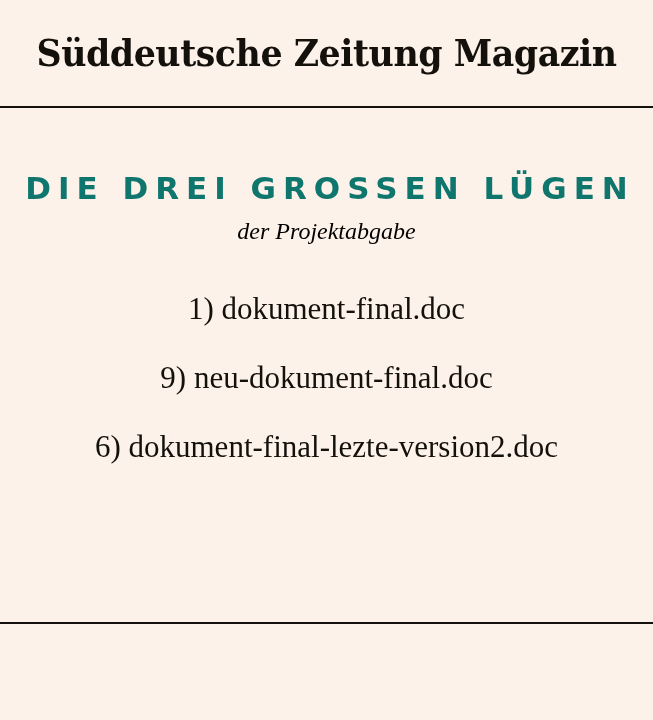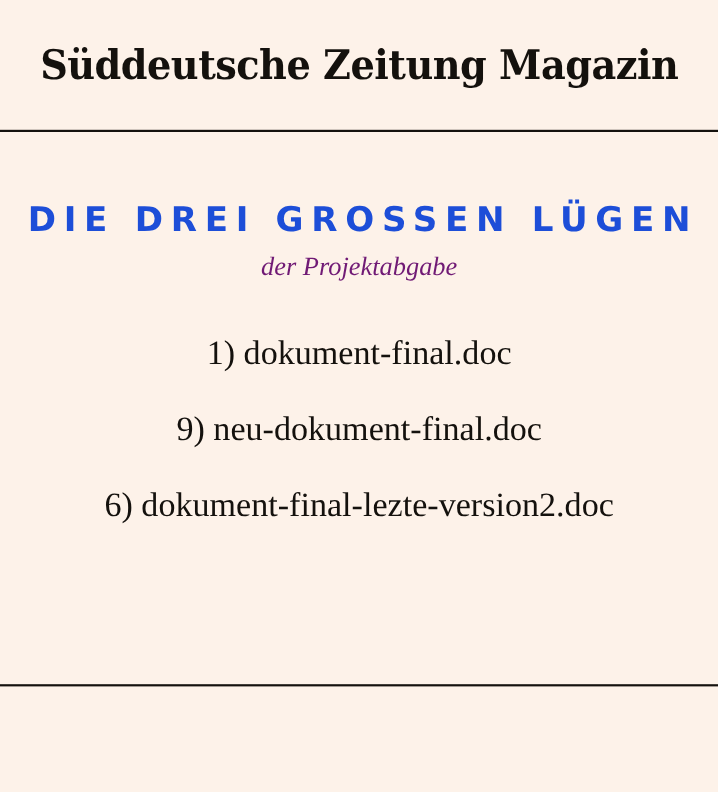--- a/index.html
+++ b/index.html
@@ -16,21 +16,21 @@
   }
   .page {
     position: relative;
     width: 653px;
     height: 720px;
     background: #fdf2e9;
     display: flex;
     flex-direction: column;
   }
   .masthead {
-    height: 118px;
+    height: 106px;
     display: flex;
     align-items: center;
     justify-content: center;
     flex: 0 0 auto;
   }
   .masthead-title {
     font-family: "DejaVu Serif", serif;
     font-weight: bold;
     font-size: 37px;
     letter-spacing: -0.5px;
@@ -47,30 +47,30 @@
   .content {
     flex: 1 1 auto;
     position: relative;
   }
   .headline {
     text-align: center;
     font-family: "DejaVu Sans", sans-serif;
     font-weight: bold;
     font-size: 31px;
     letter-spacing: 7px;
-    color: #1d4ed8;
+    color: #0f766e;
     margin-top: 62px;
     padding-left: 7px;
   }
   .subhead {
     text-align: center;
     font-family: "Liberation Serif", serif;
     font-style: italic;
     font-size: 24px;
-    color: #701a75;
+    color: #000000;
     margin-top: 12px;
   }
   .list {
     margin-top: 48px;
     padding: 0;
     list-style: none;
   }
   .list-item {
     text-align: center;
     font-family: "Liberation Serif", serif;

